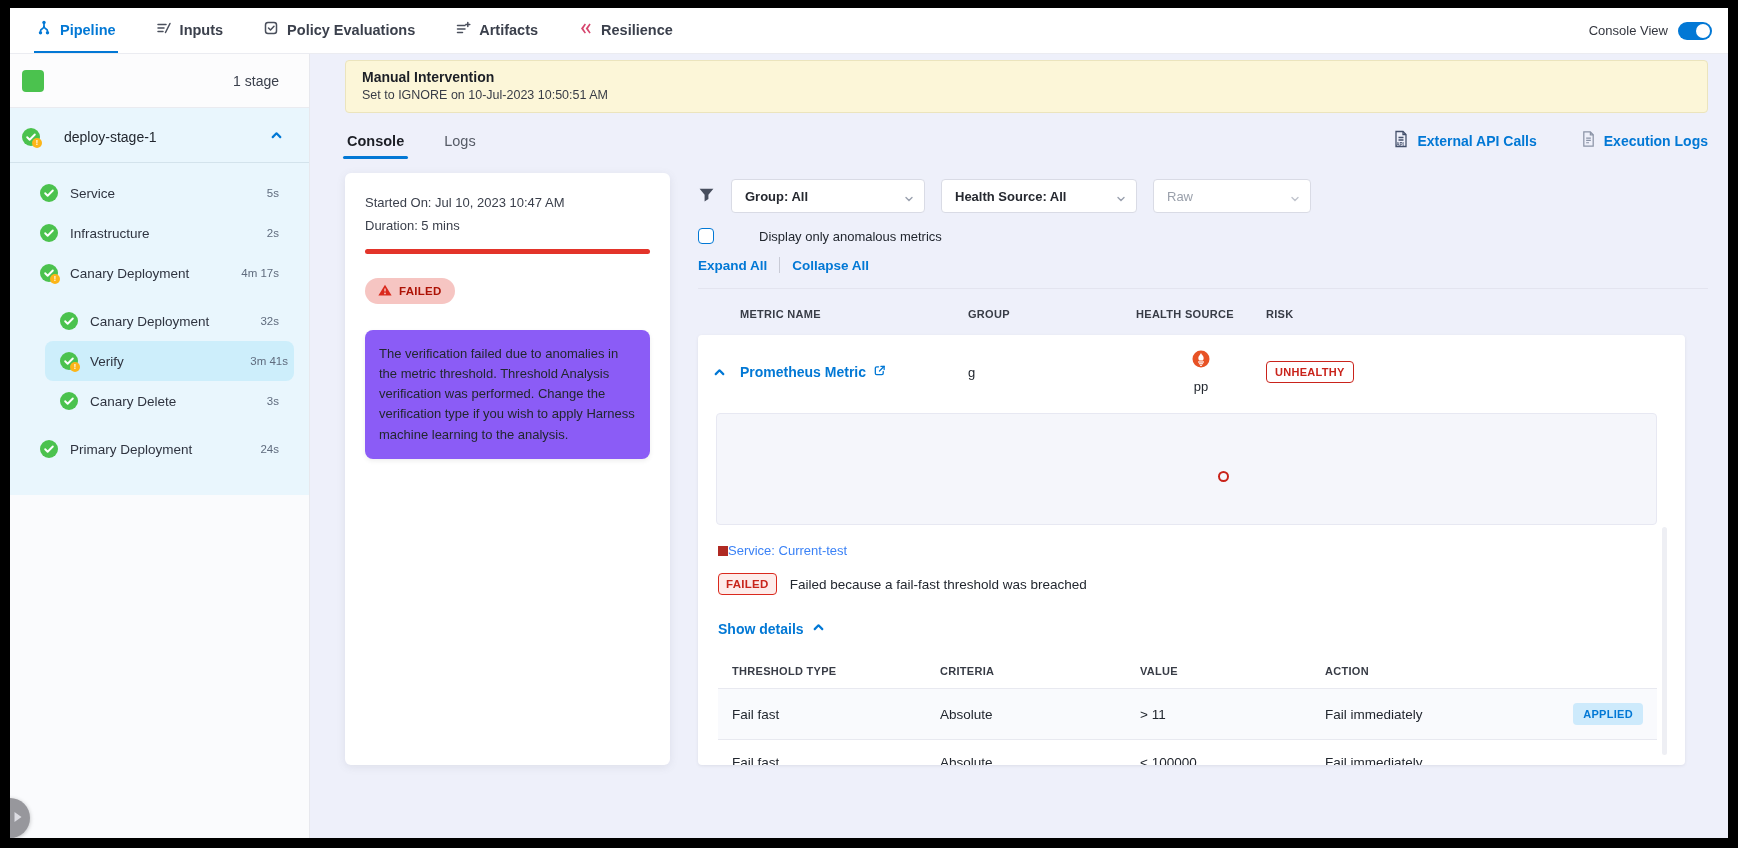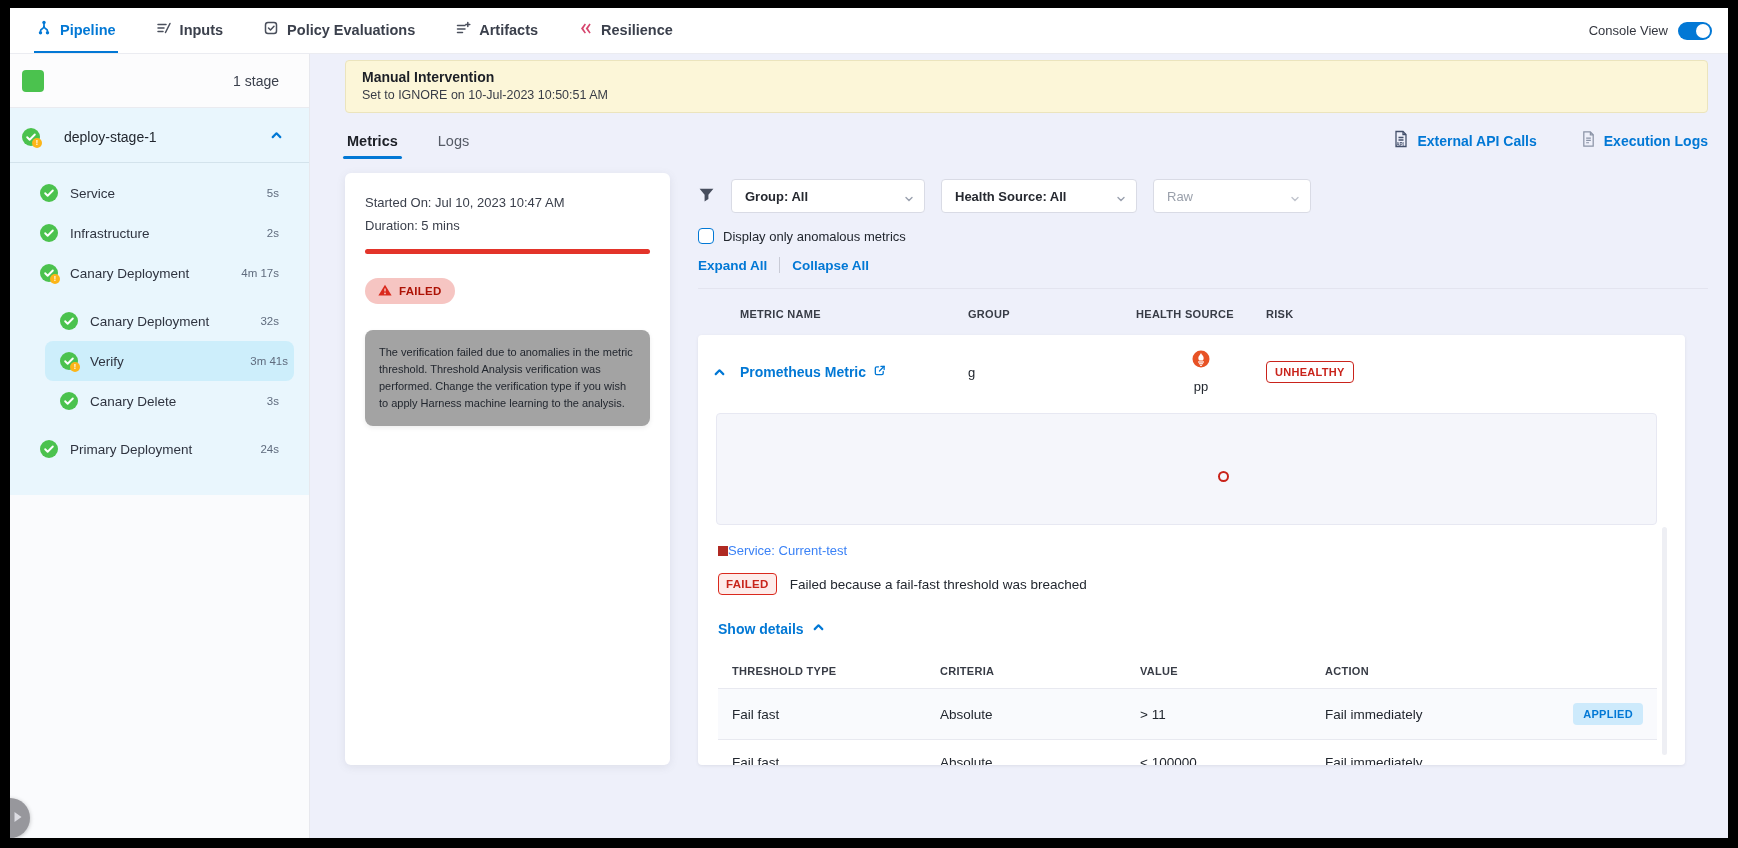--- a/index.html
+++ b/index.html
@@ -51,32 +51,32 @@
   .tab-link { display:flex; align-items:center; gap:8px; color:#0278d5; font-size:14px; font-weight:700; cursor:pointer; }
 
   .panels { display:flex; gap:28px; margin-top:14px; height:592px; }
 
   
   .details-card { width:325px; flex-shrink:0; background:#fff; border-radius:6px; box-shadow:0 2px 8px rgba(96,97,112,.12); padding:22px 20px; }
   .d-line { font-size:13px; color:#3b404c; }
   .d-line + .d-line { margin-top:8px; }
   .redbar { height:5px; border-radius:3px; background:#e3342a; margin-top:16px; }
   .failed-chip { display:inline-flex; align-items:center; gap:7px; background:#f6c5c2; border-radius:14px; padding:6px 13px; margin-top:24px; font-size:11.5px; font-weight:800; letter-spacing:.3px; color:#ad1205; }
-  .msg-box { margin-top:26px; background:#a3a3a3; border-radius:8px; padding:14px; font-size:11px; line-height:1.55; color:#22272f; box-shadow:0 2px 5px rgba(0,0,0,.07); }
+  .msg-box { margin-top:26px; background:#8b5cf6; border-radius:8px; padding:14px; font-size:13px; line-height:1.55; color:#22272f; box-shadow:0 2px 5px rgba(0,0,0,.07); }
 
   
   .rpanel { flex:1; min-width:0; display:flex; flex-direction:column; }
   .filter-row { display:flex; align-items:center; gap:16px; margin-top:6px; }
   .select { position:relative; background:#fff; border:1px solid #d9dbe5; border-radius:4px; height:34px; display:flex; align-items:center; padding:0 30px 0 13px; font-size:13px; font-weight:600; color:#25282f; cursor:pointer; }
   .select.w1 { width:194px; } .select.w2 { width:196px; } .select.w3 { width:158px; }
   .select.placeholder { font-weight:400; color:#9aa0ab;align-items:center; }
   .select .chev { position:absolute; right:10px; top:12px; }
   .checkbox-row { display:flex; align-items:center; gap:9px; margin-top:15px; }
   .checkbox { width:16px; height:16px; border:1.6px solid #0278d5; border-radius:4px; background:#fff; cursor:pointer; }
-  .checkbox-label { font-size:13px; color:#22272f; }
+  .checkbox-label { font-size:13px; color:#22272f;margin-left:36px; }
   .links-row { display:flex; align-items:center; gap:12px; margin-top:13px; }
   .blue-link { color:#0278d5; font-size:13.5px; font-weight:600; cursor:pointer; }
   .vsep { width:1px; height:16px; background:#c9cbd6; }
   .rp-divider { border-top:1px solid #e3e4ef; margin-top:15px; }
 
   .mgrid { display:grid; grid-template-columns:42px 228px 168px 130px 1fr; align-items:center; }
   .thead { padding:19px 0 13px; }
   .th { font-size:11px; font-weight:700; letter-spacing:.3px; color:#383c46; }
   .metric-card { background:#fff; border-radius:4px; box-shadow:0 1px 3px rgba(96,97,112,.12); margin:2px 23px 0 0; flex:1; position:relative; padding-bottom:26px; overflow:hidden; }
   .mrow { padding:15px 0; cursor:pointer; }
@@ -263,21 +263,21 @@
       </div>
     </div>
 
     <div class="main">
       <div class="banner">
         <div class="banner-title">Manual Intervention</div>
         <div class="banner-sub">Set to IGNORE on 10-Jul-2023 10:50:51 AM</div>
       </div>
 
       <div class="tabs-row">
-        <div class="mtab active">Metrics</div>
+        <div class="mtab active">Console</div>
         <div class="mtab">Logs</div>
         <div class="tab-links">
           <div class="tab-link">
             <span><svg width="16" height="18" viewBox="0 0 16 18" fill="none" stroke="#44506b" stroke-width="1.3">
                   <path d="M3 1.5h7l3 3V16.5H3z"></path>
                   <path d="M10 1.5v3h3"></path>
                   <path d="M5.5 7.5h5M5.5 10h5"></path>
                   <text x="3.2" y="16" font-size="4.6" font-weight="bold" fill="#44506b" stroke="none">API</text>
                 </svg></span>
             <span>External API Calls</span>

